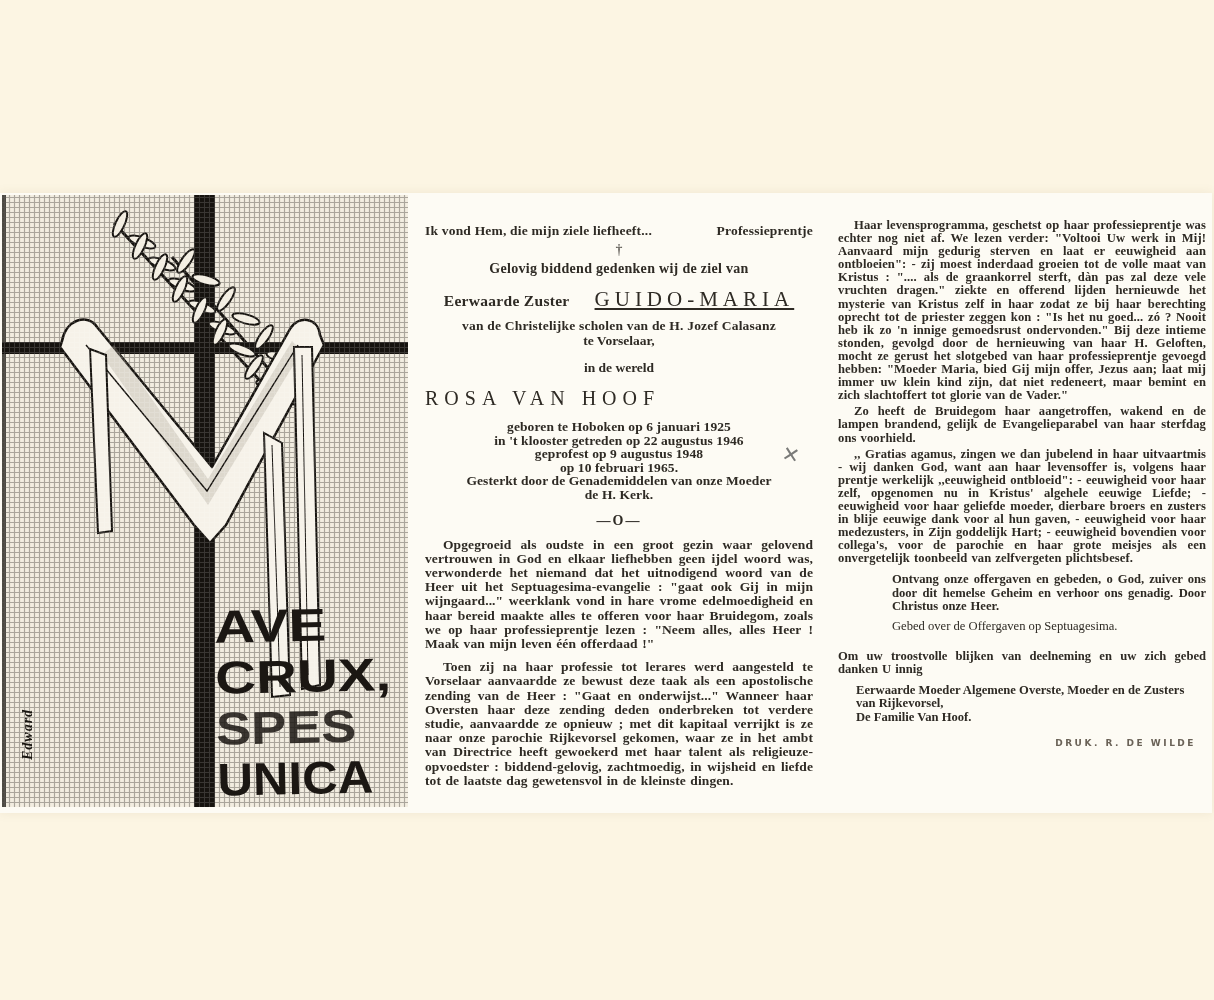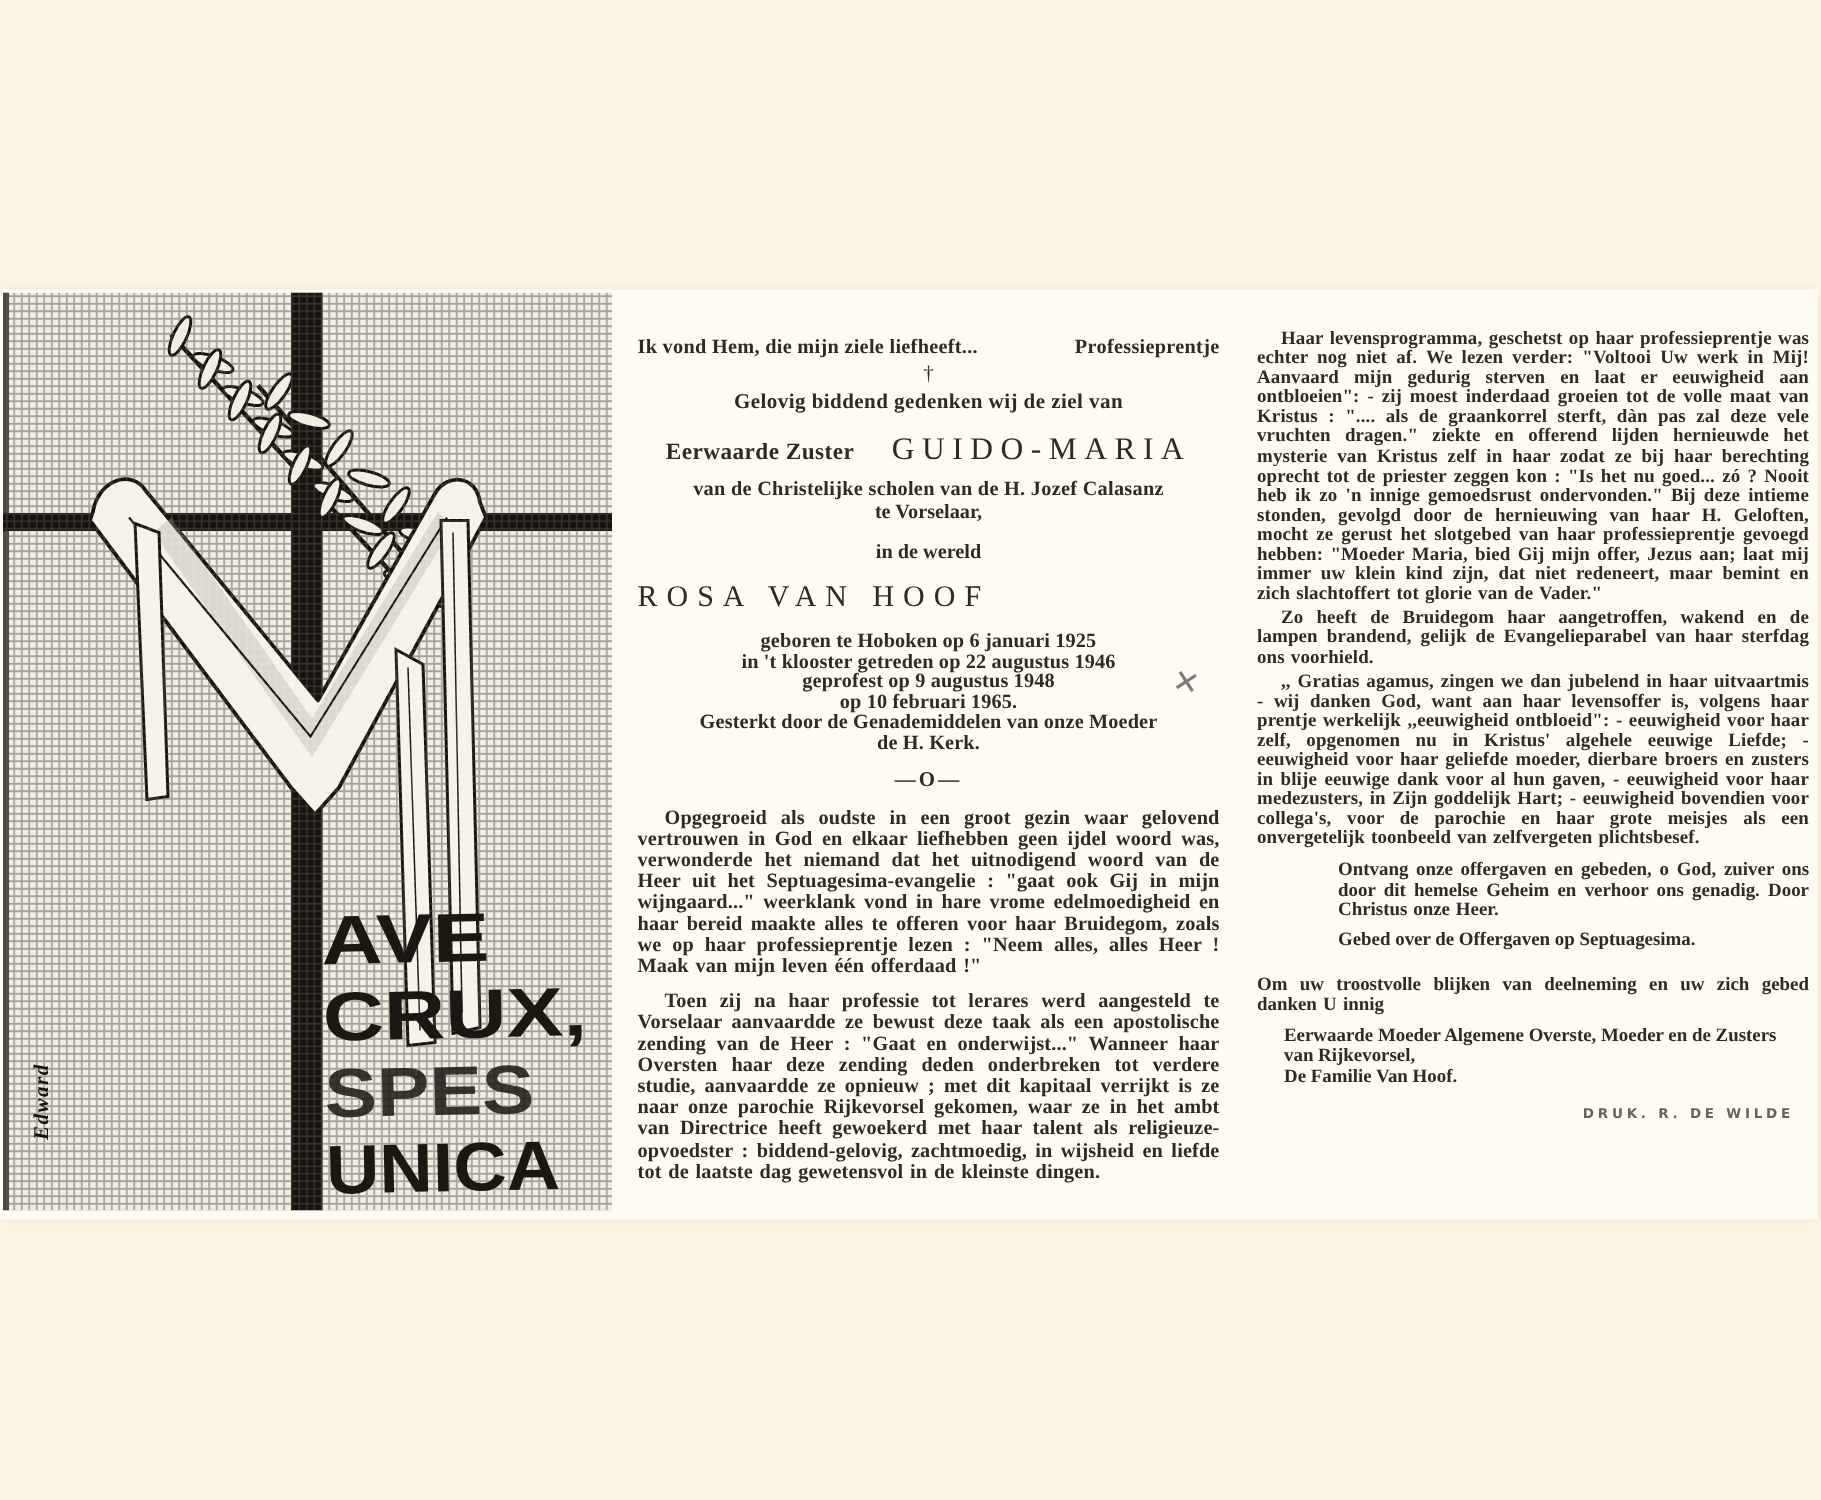--- a/index.html
+++ b/index.html
@@ -18,21 +18,21 @@
     overflow:hidden;
   }
   .illus{position:absolute;left:2px;top:2px;display:block;}
   
   .col-mid{position:absolute;left:425px;top:30px;width:388px;}
   .epigraph-row{display:flex;justify-content:space-between;font-size:13.5px;font-weight:bold;white-space:nowrap;letter-spacing:.2px;gap:40px;}
   .dagger{text-align:center;font-size:14px;margin-top:4px;line-height:13px;}
   .intro{text-align:center;font-size:14px;font-weight:bold;margin-top:5px;letter-spacing:.3px;}
   .name-row{text-align:center;margin-top:10px;white-space:nowrap;}
   .title-prefix{font-size:15.5px;font-weight:bold;margin-right:25px;letter-spacing:.3px;}
-  .religious-name{font-size:21px;letter-spacing:5px;font-weight:normal;}
+  .religious-name{font-size:21px;letter-spacing:5px;font-weight:normal;text-decoration:underline;}
   .cong{text-align:center;font-size:13.5px;font-weight:bold;line-height:14.5px;margin-top:7px;letter-spacing:.2px;}
   .cong2{text-align:center;font-size:13.5px;font-weight:bold;line-height:14.5px;}
   .world{text-align:center;font-size:13.5px;font-weight:bold;margin-top:12px;}
   .birth-name{font-size:20px;letter-spacing:6px;margin-top:11px;font-weight:normal;}
   .vitae{text-align:center;font-size:13.5px;font-weight:bold;line-height:13.6px;margin-top:10px;letter-spacing:.1px;}
   .divider{text-align:center;font-size:14px;font-weight:bold;margin-top:11px;letter-spacing:2px;}
   .body-par{
     font-size:13.5px;font-weight:bold;line-height:14.2px;
     text-align:justify;text-indent:18px;margin:9px 0 0 0;
     letter-spacing:.1px;word-spacing:1px;
@@ -42,21 +42,21 @@
   .rbody{
     font-size:12.6px;font-weight:bold;line-height:13.1px;
     text-align:justify;text-indent:16px;margin:0;
     letter-spacing:.1px;word-spacing:.8px;
   }
   .rbody + .rbody{margin-top:3px;}
   .prayer{
     margin:8px 0 0 54px;font-size:12.6px;font-weight:bold;line-height:13.2px;
     text-align:justify;word-spacing:.8px;
   }
-  .prayer-source{margin:6px 0 12px 54px;font-size:12.6px;font-weight:bold;}
+  .prayer-source{margin:6px 0 12px 54px;font-size:12.6px;font-weight:normal;}
   .thanks-intro{margin:16px 0 0 0;font-size:12.6px;font-weight:bold;line-height:13.4px;text-align:justify;word-spacing:1px;}
   .thanks-names{margin:7px 0 0 18px;font-size:12.6px;font-weight:bold;line-height:13.4px;}
   .family-line{margin-left:18px;font-size:12.6px;font-weight:bold;line-height:13.4px;}
   .printer{
     margin-top:14px;text-align:right;padding-right:10px;
     font-family:"DejaVu Sans", sans-serif;font-size:9px;
     letter-spacing:2.5px;color:#6a6257;font-weight:bold;
   }
   
   .x-mark{

